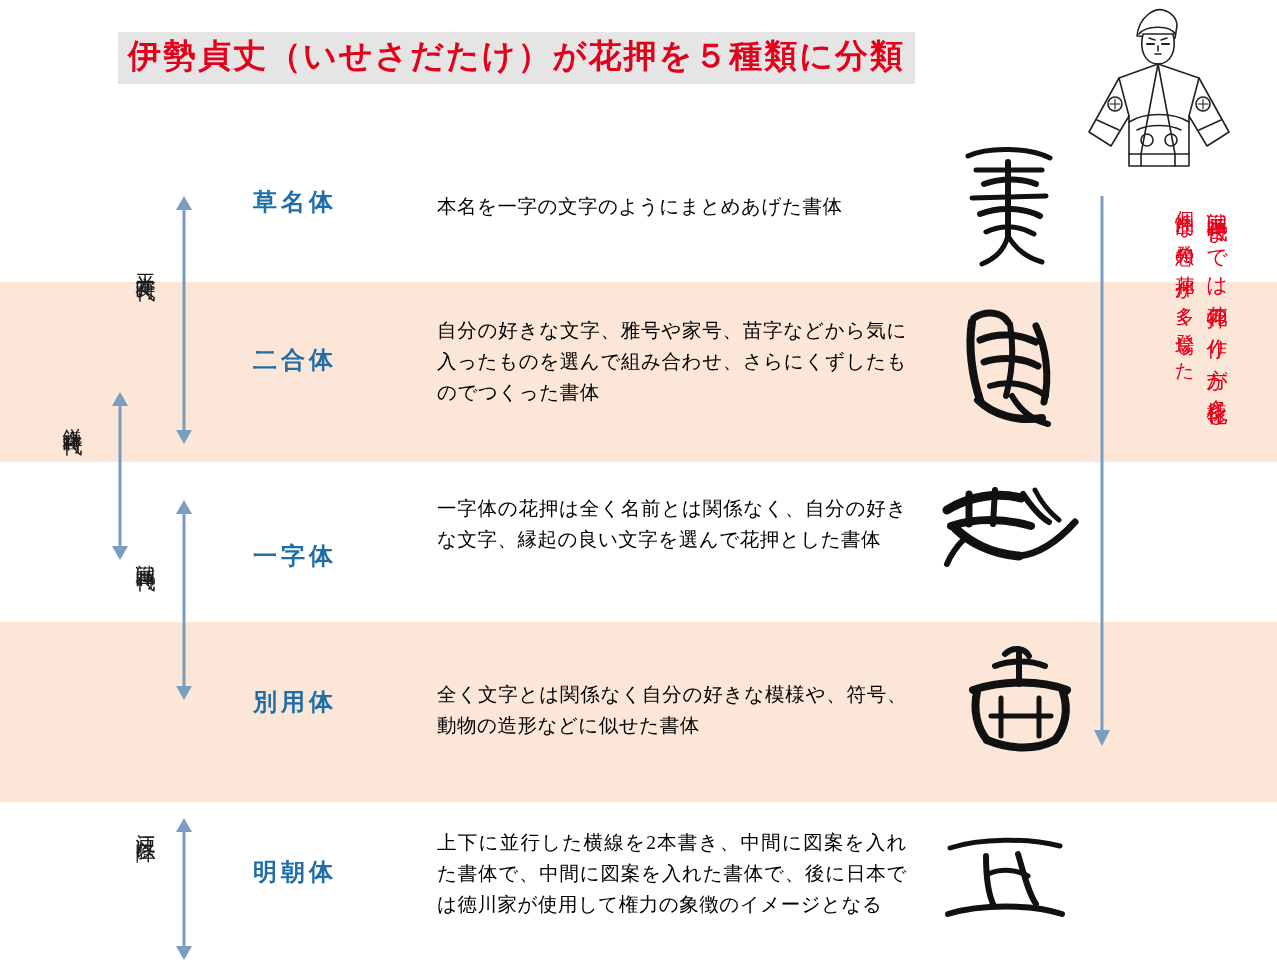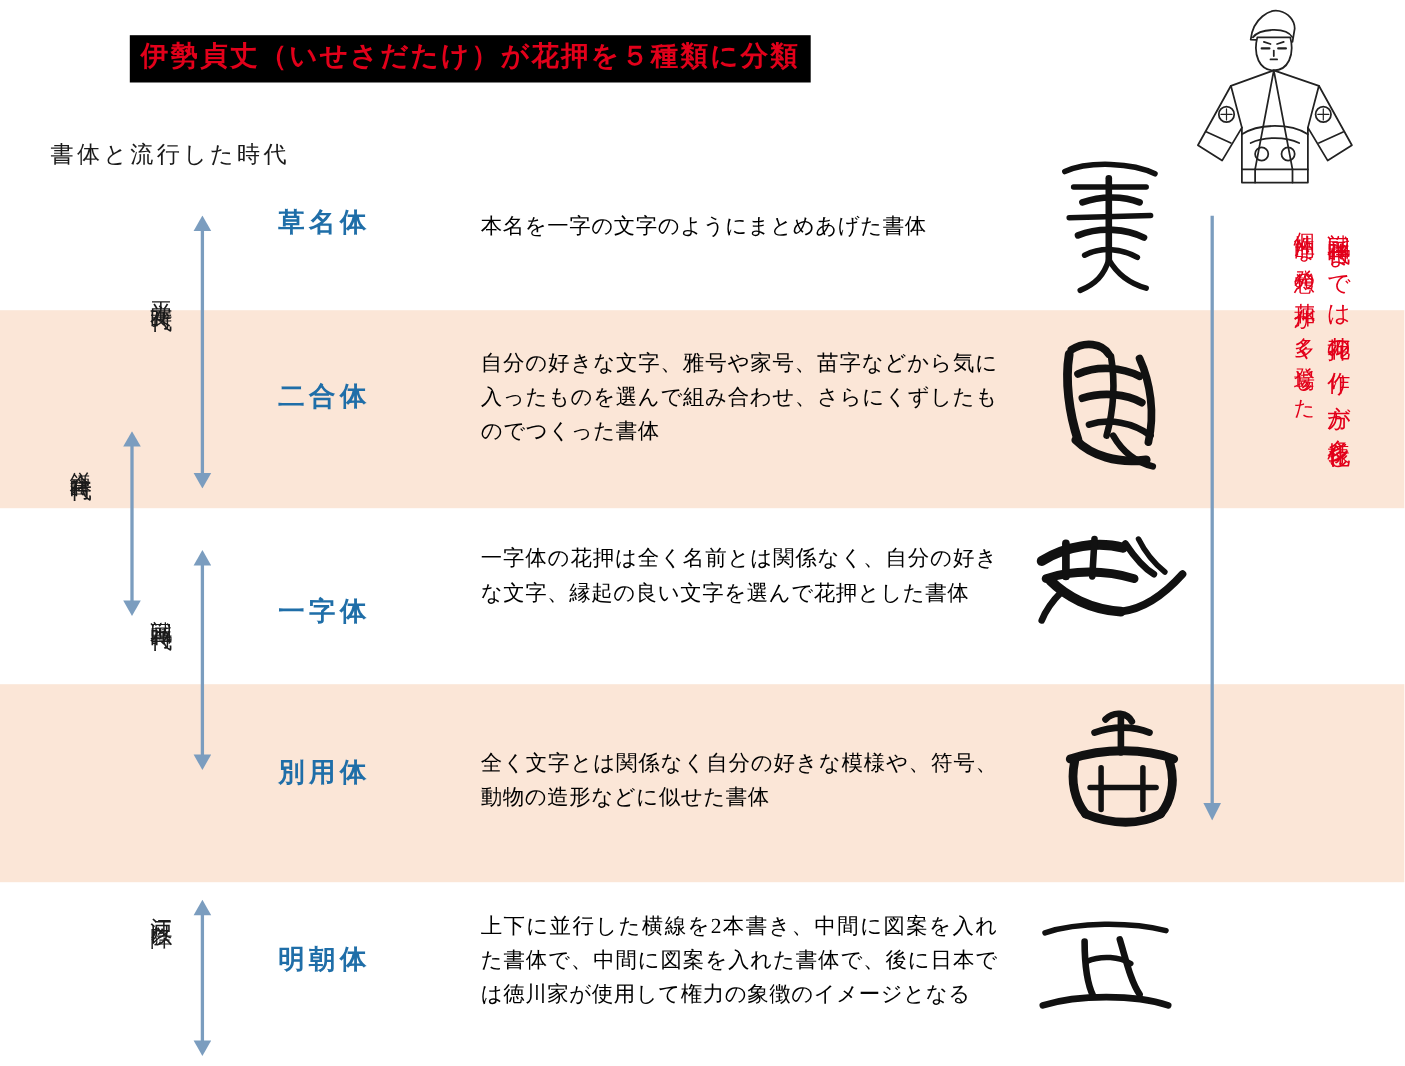--- a/index.html
+++ b/index.html
@@ -32,23 +32,23 @@
 
   
   #title-wrap {
     position: absolute;
     left: 118px;
     top: 32px;
     z-index: 5;
   }
   #title {
     display: inline-block;
-    background: #000000;
+    background: #e5e5e5;
     color: #e2001a;
-    font-size: 25px;
+    font-size: 33px;
     font-weight: bold;
     letter-spacing: 2px;
     padding: 6px 10px 8px 10px;
     line-height: 1.15;
     white-space: nowrap;
     font-family: "Liberation Serif", "DejaVu Serif", serif;
   }
 
   #subtitle {
     position: absolute;
@@ -157,21 +157,20 @@
 
 <div id="page">
 
   <div class="band b1"></div>
   <div class="band b2"></div>
 
   <div id="title-wrap">
     <span id="title">伊勢貞丈（いせさだたけ）が花押を５種類に分類</span>
   </div>
 
-  <div id="subtitle">書体と流行した時代</div>
 
   <div id="samurai">
     <svg viewBox="0 0 200 168" width="200" height="168" xmlns="http://www.w3.org/2000/svg">
       <g fill="none" stroke="#222" stroke-width="1.6" stroke-linejoin="round" stroke-linecap="round">
 
         <path d="M78 32 C80 12 96 4 104 6 C112 8 118 14 118 22 L116 34 Z" fill="#ffffff"></path>
         <path d="M80 30 C86 22 110 20 116 30"></path>
 
         <path d="M84 30 C80 46 86 60 99 60 C112 60 118 46 114 30 Z" fill="#ffffff"></path>
         <path d="M88 40 L95 40 M103 40 L110 40" stroke-width="2"></path>

